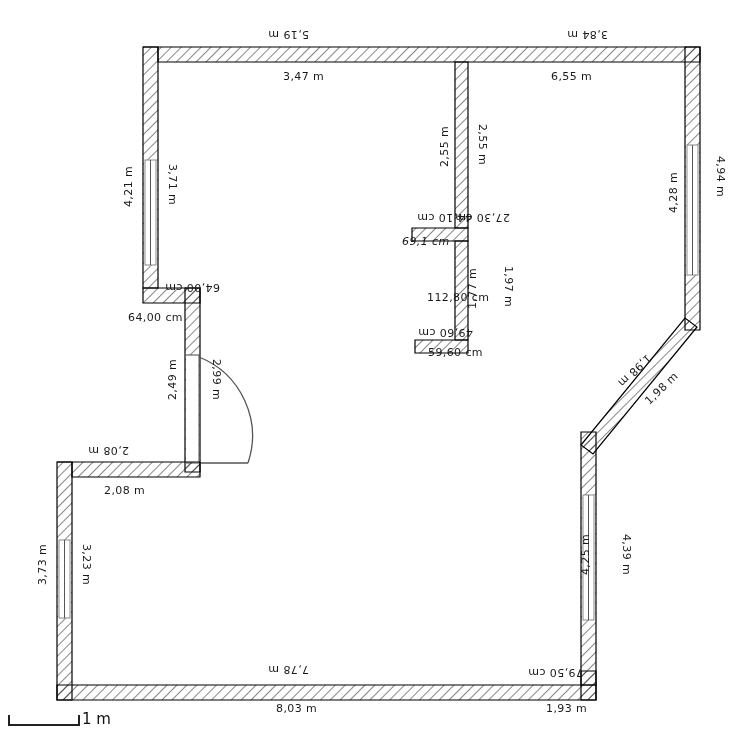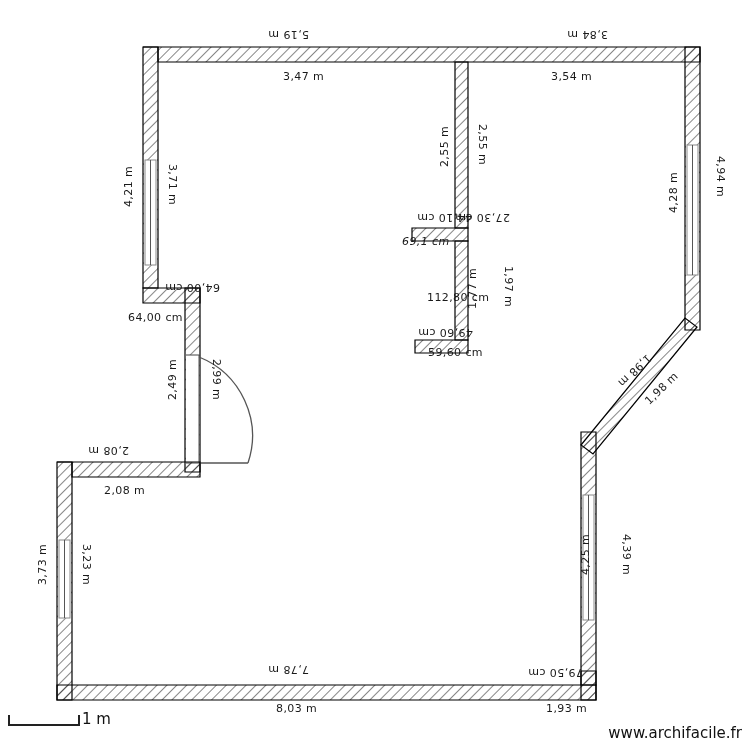--- a/index.html
+++ b/index.html
@@ -87,21 +87,21 @@
 
       <path d="M 415,340 L 468,340 L 468,353 L 415,353 Z" fill="url(#hatch)" stroke="#000" stroke-width="1.2"></path>
 
     </g>
   </svg>
 
   <div class="lbl rot180" style="left:268px;top:28px;">5,19 m</div>
   <div class="lbl" style="left:283px;top:70px;">3,47 m</div>
 
   <div class="lbl rot180" style="left:567px;top:28px;">3,84 m</div>
-  <div class="lbl" style="left:551px;top:70px;">3,54 m</div>
+  <div class="lbl" style="left:551px;top:70px;">6,55 m</div>
 
   <div class="lbl rotm90" style="left:108px;top:180px;">4,21 m</div>
   <div class="lbl rot90" style="left:152px;top:178px;">3,71 m</div>
 
   <div class="lbl rot180" style="left:165px;top:281px;">64,00 cm</div>
   <div class="lbl" style="left:128px;top:311px;">64,00 cm</div>
 
   <div class="lbl rotm90" style="left:152px;top:373px;">2,49 m</div>
   <div class="lbl rot90" style="left:196px;top:373px;">2,99 m</div>
 
@@ -137,15 +137,14 @@
 
   <div class="lbl rot180" style="left:268px;top:663px;">7,78 m</div>
   <div class="lbl" style="left:276px;top:702px;text-align:center;">8,03 m</div>
 
   <div class="lbl rot180" style="left:528px;top:666px;">79,50 cm</div>
   <div class="lbl" style="left:546px;top:702px;">1,93 m</div>
 
   <div class="scalebar"></div>
   <div class="scaletxt">1 m</div>
 
-  <div class="footer">www.archifacile.fr</div>
 
 </div>
 
 </body></html>

